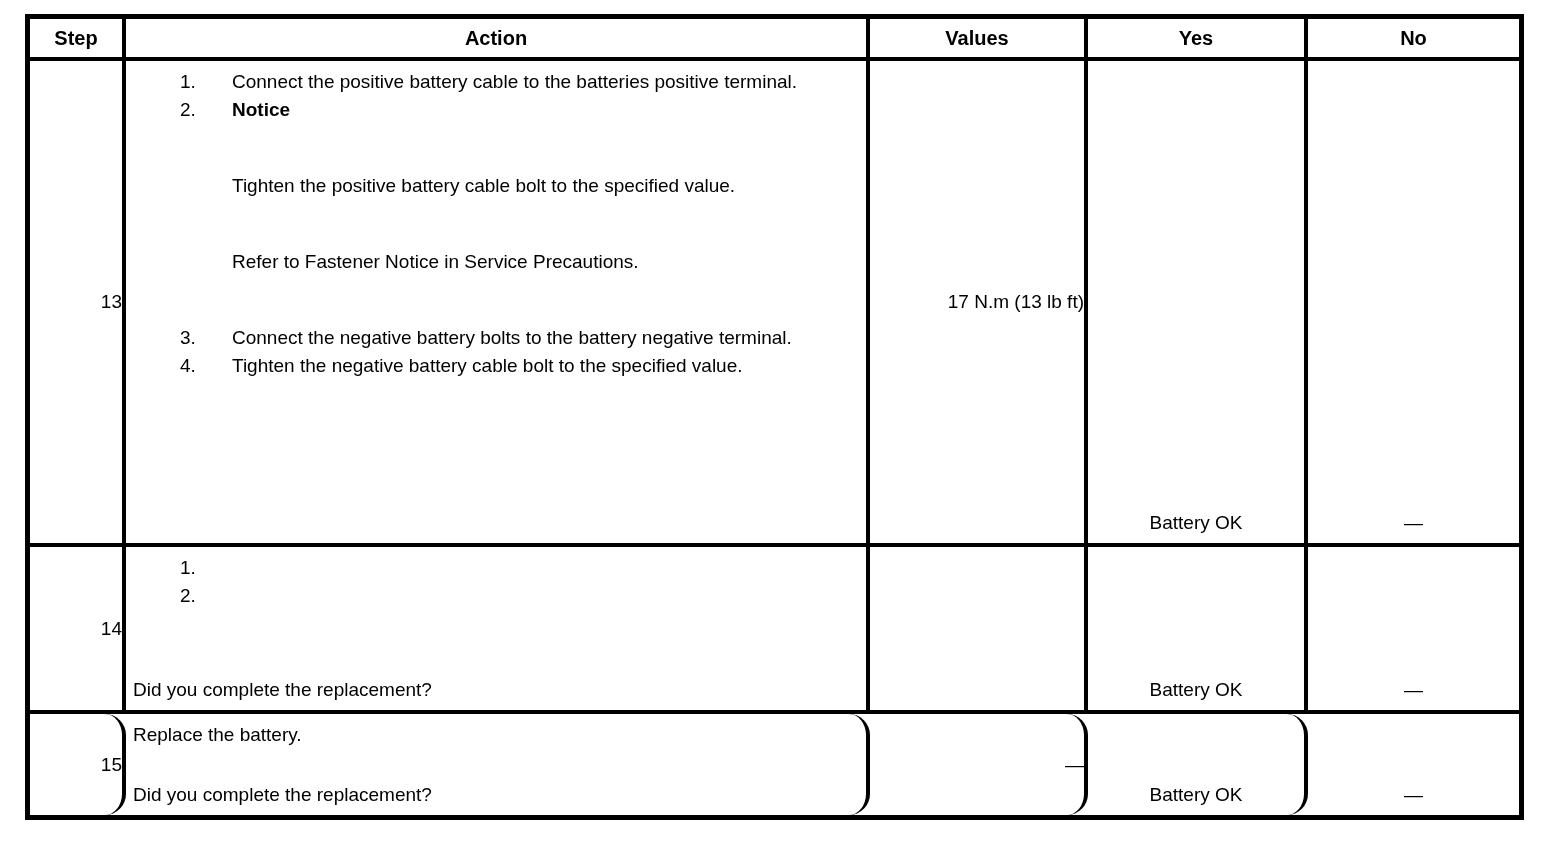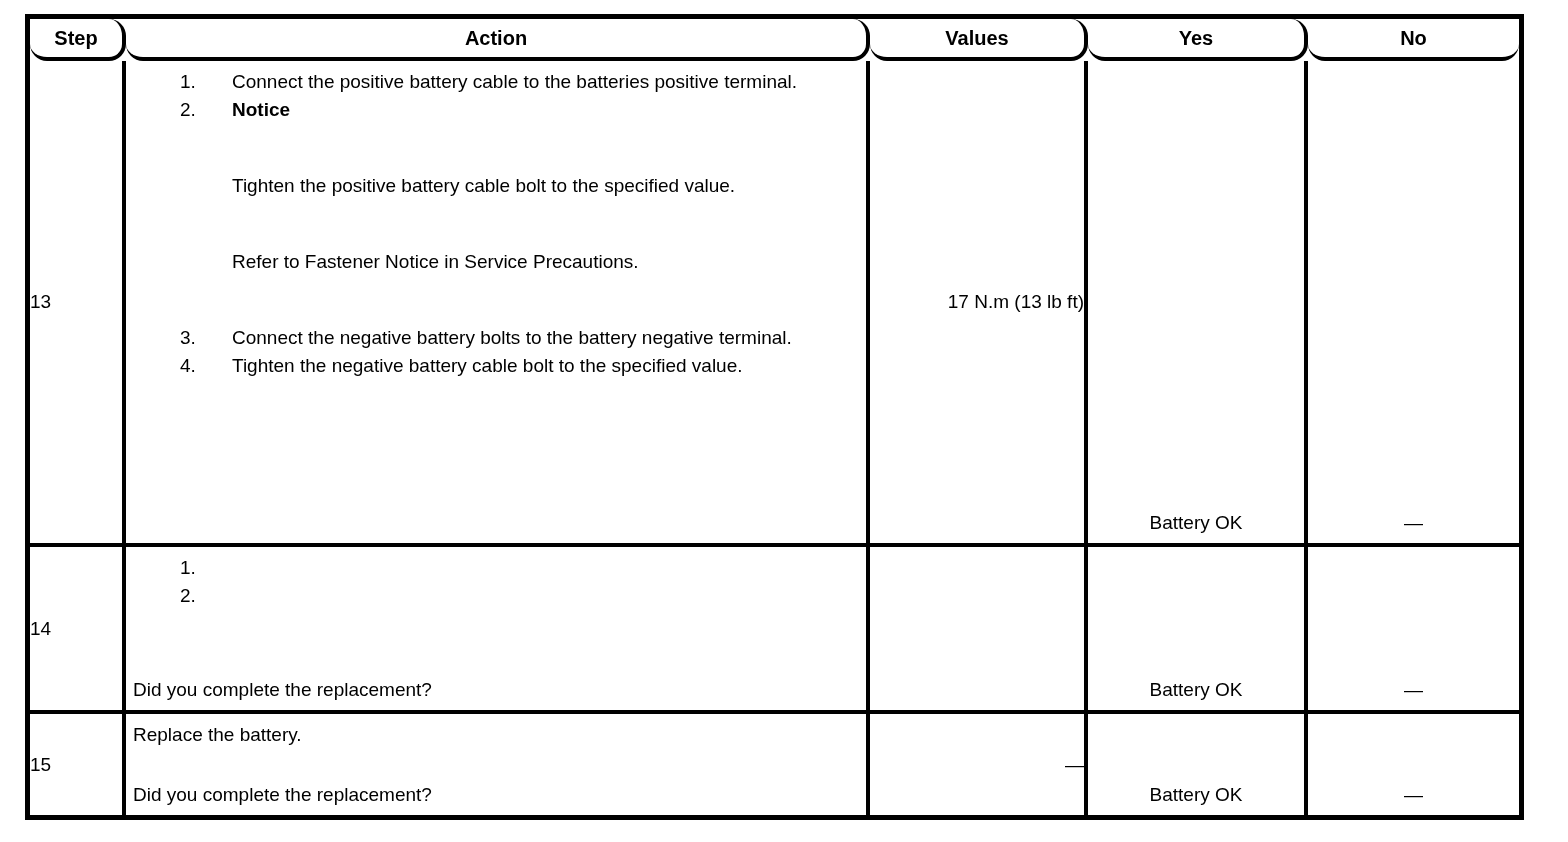--- a/index.html
+++ b/index.html
@@ -19,26 +19,26 @@
     background: #fff;
   }
   .cell {
     border-right: 4px solid #000;
     border-bottom: 4px solid #000;
     overflow: hidden;
     font-size: 19px;
     line-height: 28px;
   }
   .col-last { border-right: none; }
-  .row-last { border-bottom: none; }
+  .row-last { border-bottom: none; border-radius: 21px; }
   .header-cell {
     display: flex; align-items: center; justify-content: center;
-    font-weight: bold; font-size: 20px; border-radius: 17px;
+    font-weight: bold; font-size: 20px;
   }
-  .step-cell { display: flex; align-items: center; justify-content: flex-start; }
+  .step-cell { display: flex; align-items: center; justify-content: flex-end; }
   .action-cell {
     display: flex; flex-direction: column;
     padding: 7px 6px 6px 7px;
   }
   .oli { display: flex; margin-left: 47px; }
   .oli .num { width: 52px; flex: none; }
   .para { margin-left: 99px; }
   .mt-gap { margin-top: 48px; }
   .question { margin-top: auto; }
   .bold { font-weight: bold; }

